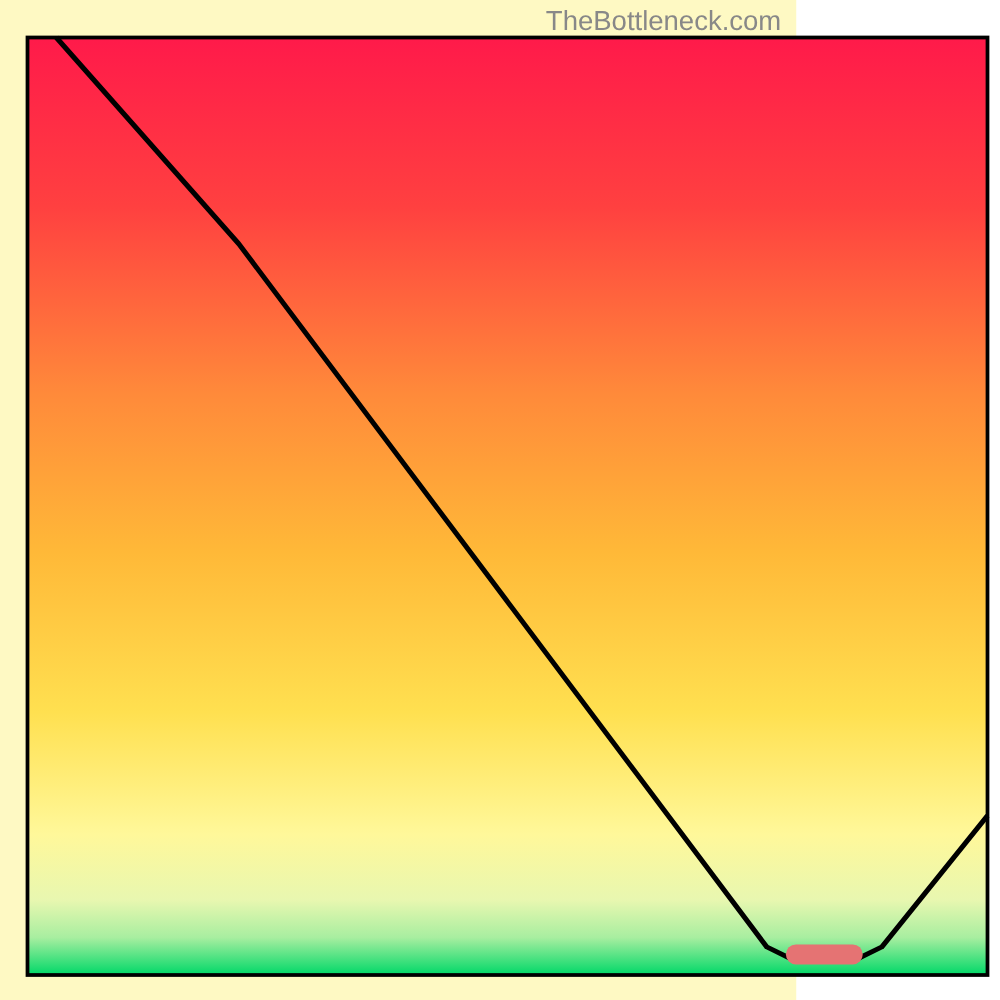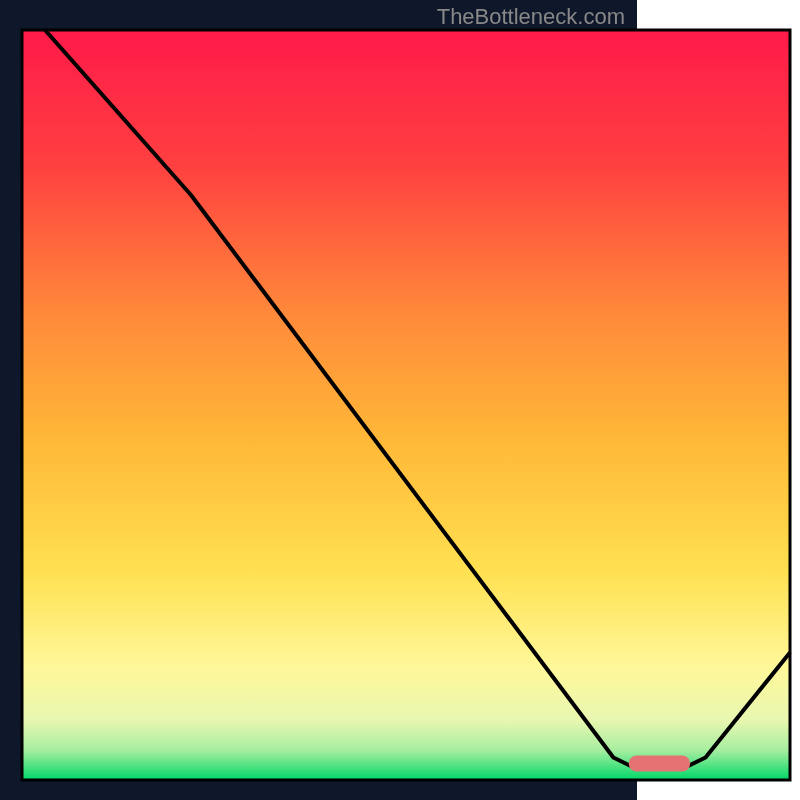--- a/index.html
+++ b/index.html
@@ -7,21 +7,21 @@
     padding: 0;
     width: 800px;
     height: 800px;
     overflow: hidden;
     font-family: Arial, sans-serif;
   }
   .chart-container {
     position: relative;
     width: 637px;
     height: 800px;
-    background: #0f172a;
+    background: #fef9c3;
   }
   .watermark {
     position: absolute;
     top: 4px;
     right: 12px;
     color: #888;
     font-size: 22px;
     font-weight: normal;
     z-index: 10;
   }

